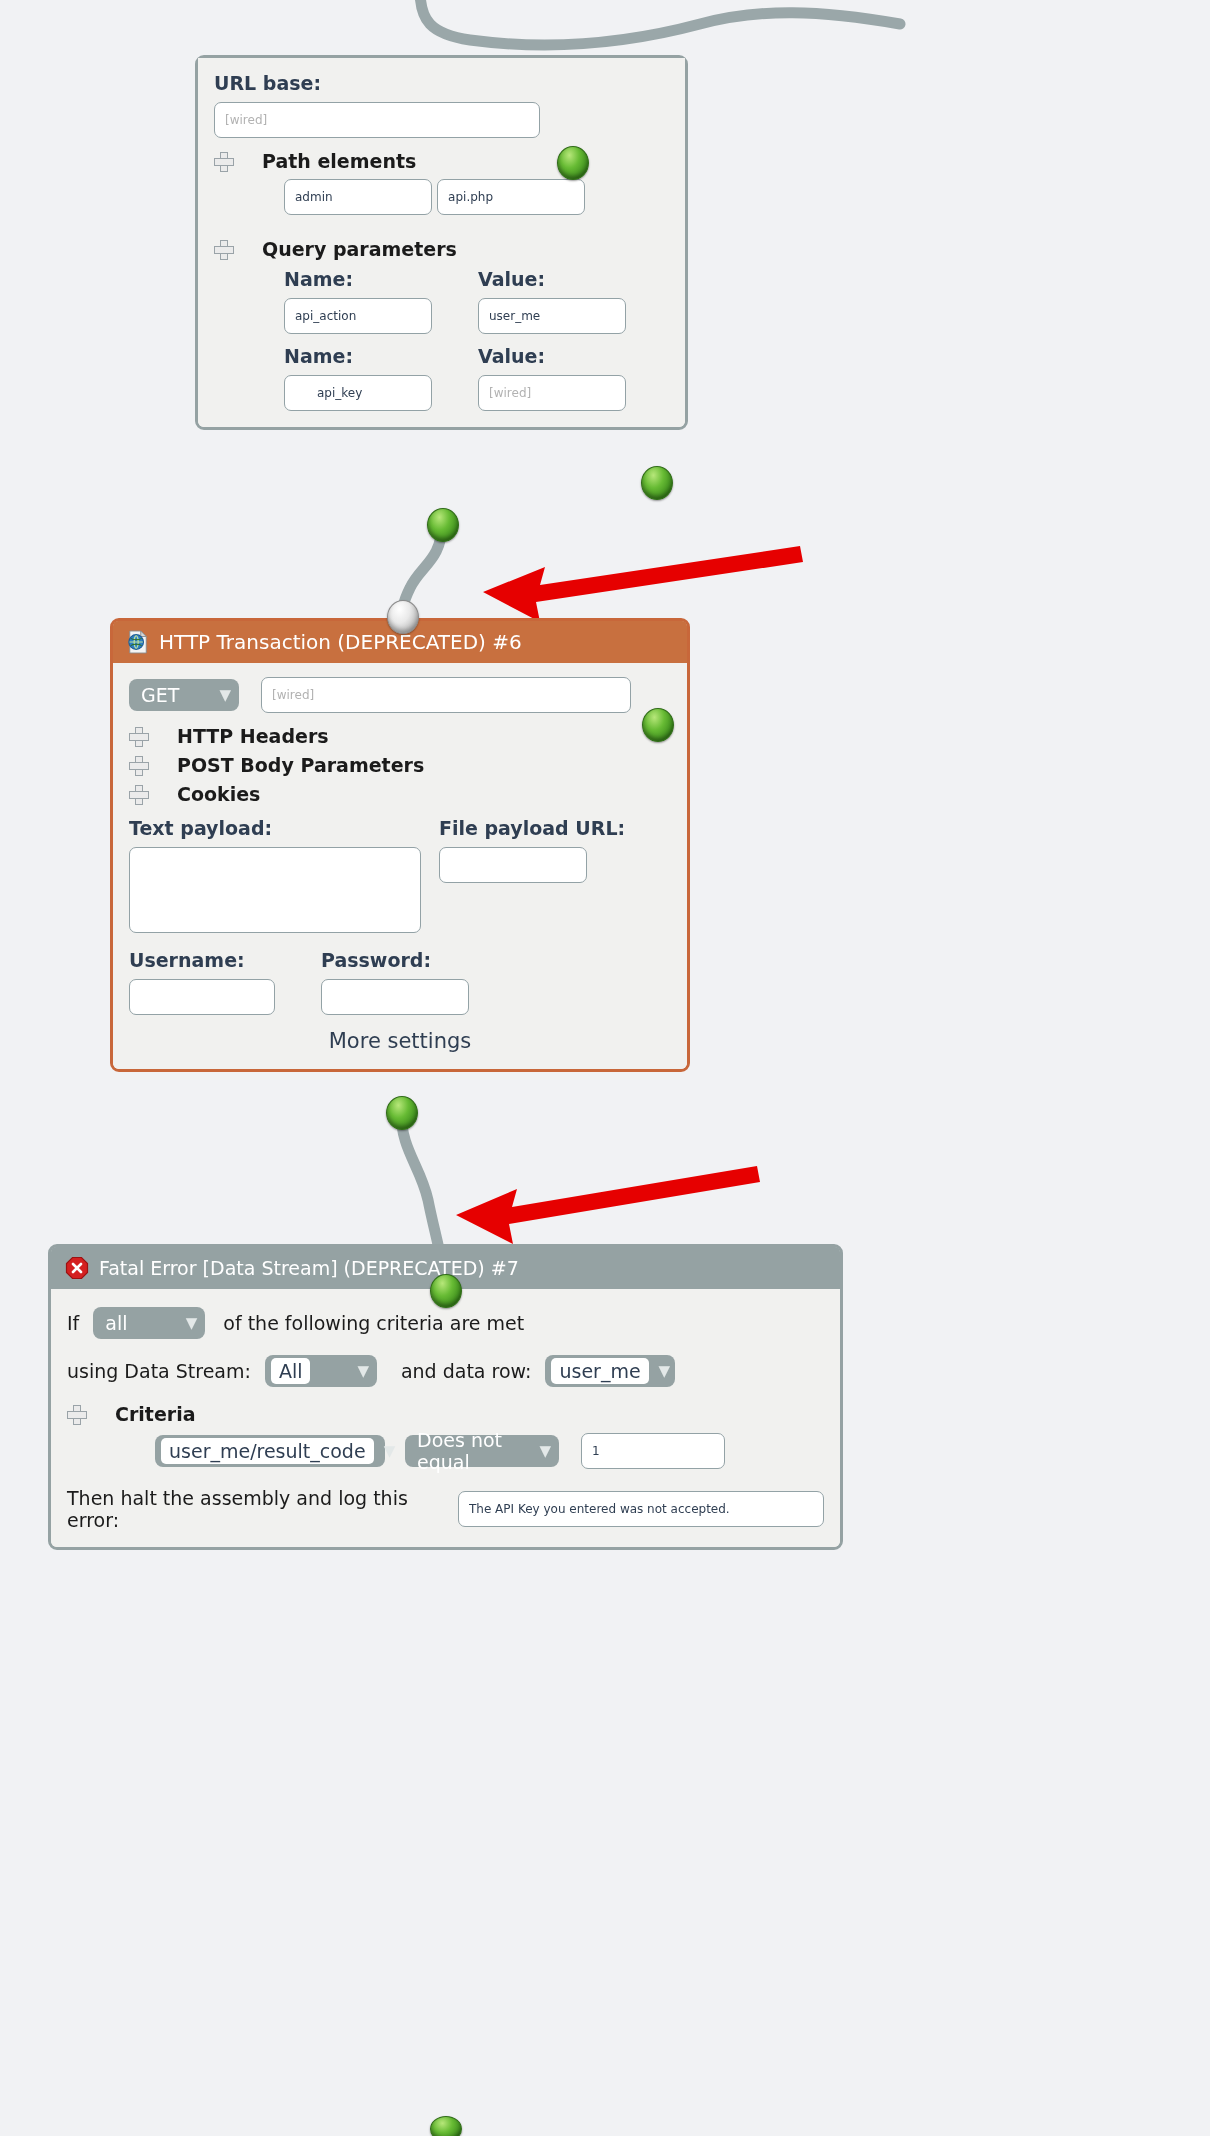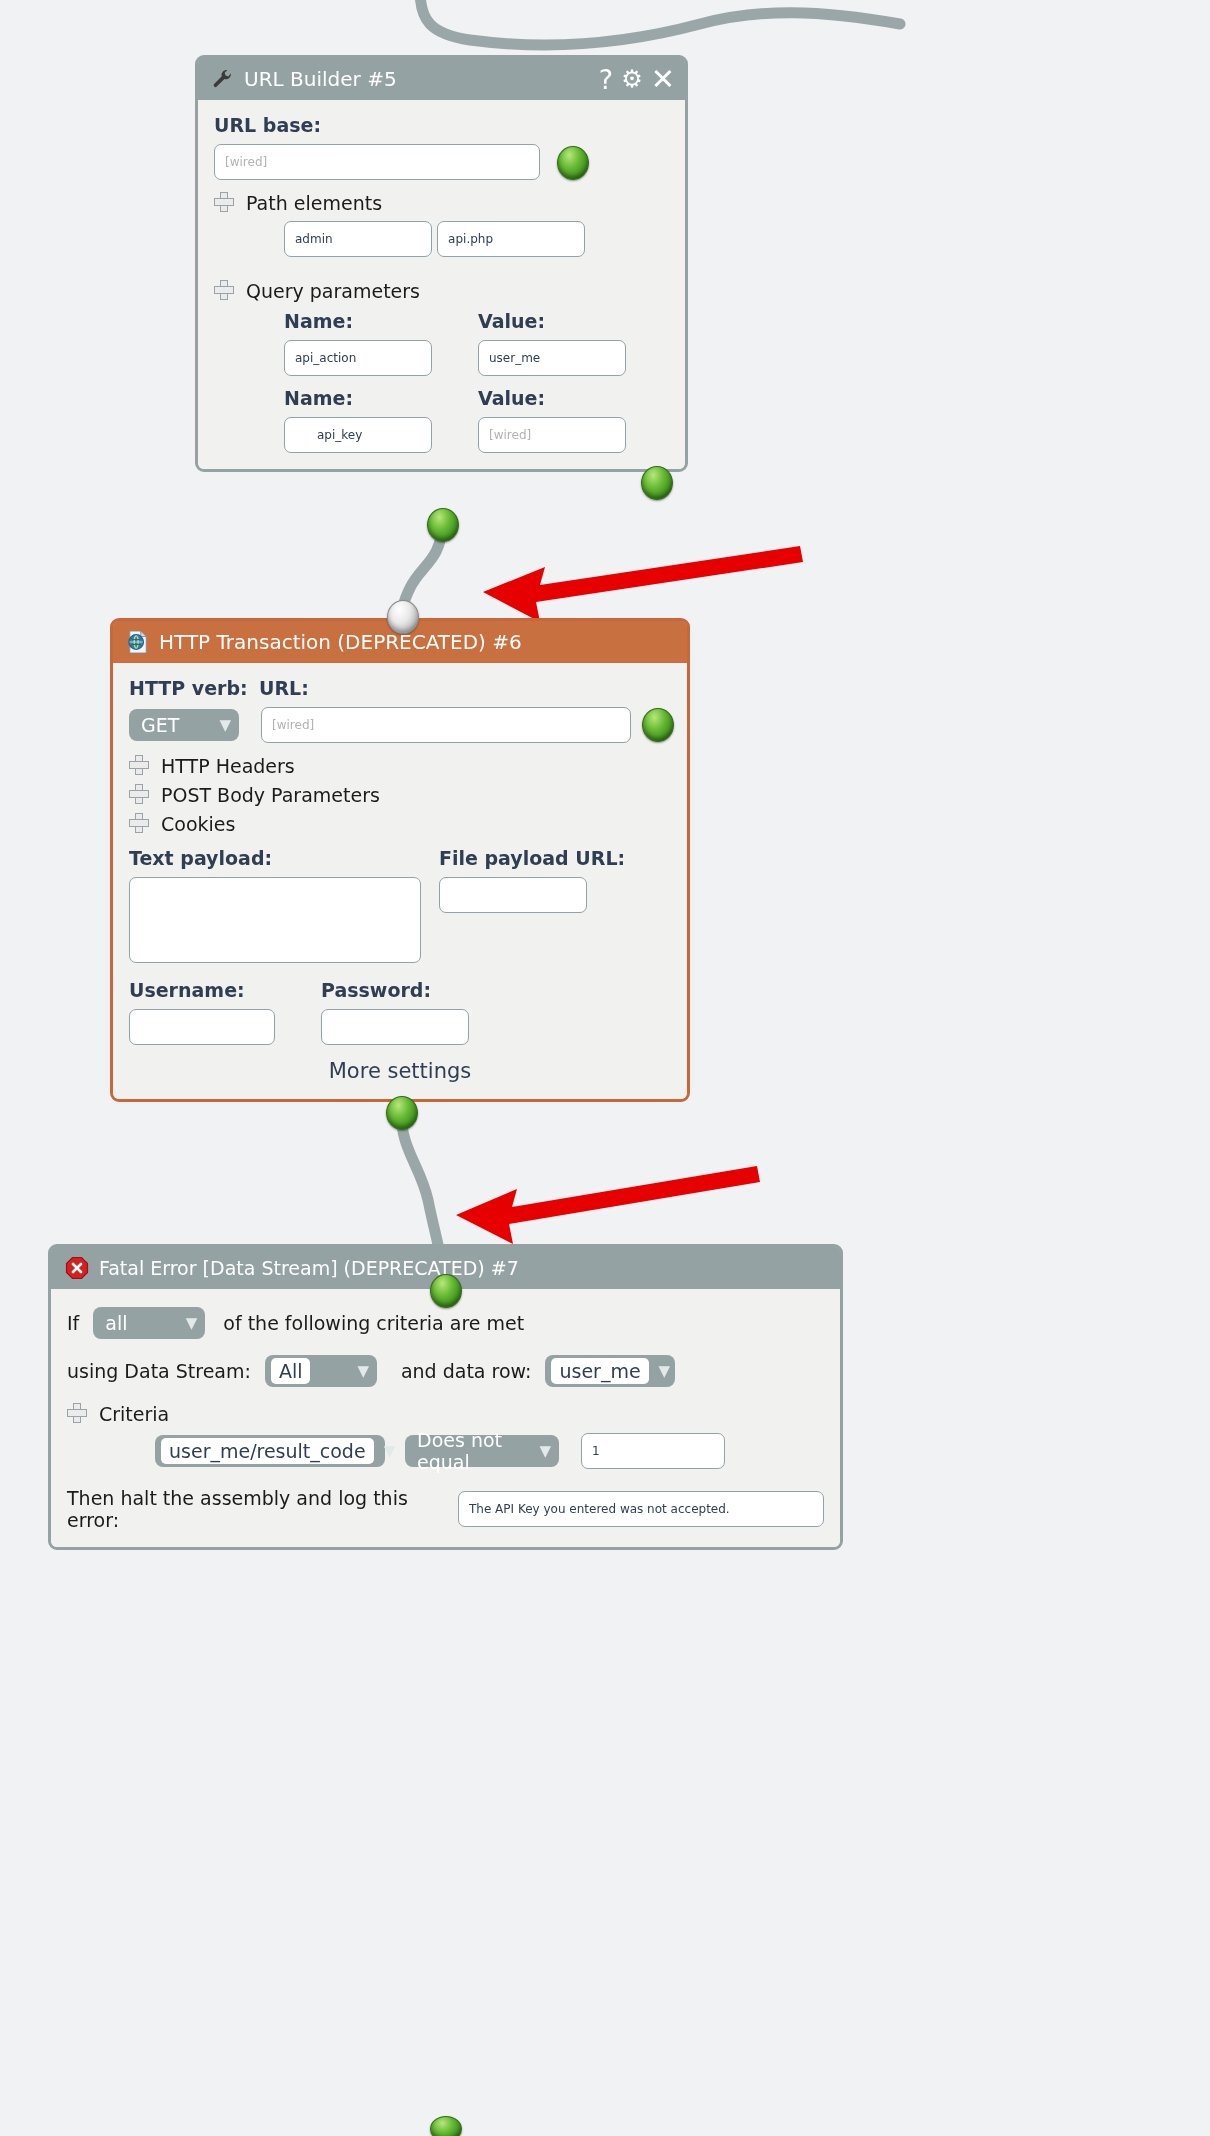--- a/index.html
+++ b/index.html
@@ -107,23 +107,24 @@
     content: "";
     position: absolute;
     background: #ebebeb;
     border: 1.5px solid #9aa3a8;
     box-sizing: border-box;
   }
   .plus::before { left: 6px;  top: 0;   width: 8px;  height: 20px; }
   .plus::after  { left: 0;    top: 6px; width: 20px; height: 8px;  }
   .plus-row {
     display: flex;
-    align-items: flex-start;
-    gap: 12px;
+    align-items: flex-end;
+    gap: 28px;
     margin: 7px 0;
+    font-weight: bold;
   }
 
   
   .pill {
     display: inline-flex;
     align-items: center;
     justify-content: space-between;
     background: #95a2a3;
     border-radius: 8px;
     height: 32px;
@@ -196,34 +197,20 @@
     <g>
       <path d="M 800,546 L 540,585 L 545,567 L 483,592 L 540,622 L 536,602 L 803,562 Z" fill="#e60000"></path>
     </g>
 
     <g>
       <path d="M 757,1166 L 512,1207 L 517,1189 L 456,1215 L 513,1244 L 509,1224 L 760,1182 Z" fill="#e60000"></path>
     </g>
   </svg>
 
   <div class="node gray" style="left:195px; top:55px; width:493px;">
-    <div class="node-header gray">
-      <span class="icon-wrench">
-        <svg viewBox="0 0 24 24" width="22" height="22">
-          <path d="M20.5 5.8a5.3 5.3 0 0 1-6.9 6.1L5.4 20a2 2 0 1 1-2.8-2.8l8.1-8.2a5.3 5.3 0 0 1 6.2-6.8l-3.1 3.1 1 3 3 1 2.7-3.5z" fill="#3a3a3a"></path>
-        </svg>
-      </span>
-      <span class="node-title">URL Builder #5</span>
-      <span class="hdr-spacer"></span>
-      <span class="hdr-icons">
-        <span class="q">?</span>
-        <span class="gear">⚙</span>
-        <span class="x">✕</span>
-      </span>
-    </div>
     <div class="node-body">
 
       <div class="lbl-bold">URL base:</div>
 
       <div class="row" style="margin-top:8px;">
         <input class="txt" style="width: 326px;" value="" placeholder="[wired]">
       </div>
 
       <div class="plus-row" style="margin-top:12px;">
         <span class="plus"></span>
@@ -273,24 +260,20 @@
           <circle cx="10" cy="13" r="8" fill="#2f7fc4"></circle>
           <path d="M2 13h16M10 5c3 4 3 12 0 16M10 5c-3 4-3 12 0 16" stroke="#bfe3a0" stroke-width="1.3" fill="none"></path>
           <path d="M4 9c3 2 9 2 12 0M4 17c3-2 9-2 12 0" stroke="#2f6f20" stroke-width="1.2" fill="none"></path>
           <circle cx="10" cy="13" r="8" fill="none" stroke="#1d5e96" stroke-width="1.2"></circle>
         </svg>
       </span>
       <span class="node-title">HTTP Transaction (DEPRECATED) #6</span>
     </div>
     <div class="node-body">
 
-      <div class="row" style="margin-bottom:8px;">
-        <span class="lbl-bold" style="width:130px;">HTTP verb:</span>
-        <span class="lbl-bold">URL:</span>
-      </div>
 
       <div class="row">
         <div class="pill" style="width:110px; margin-right:22px;">
           <span>GET</span>
           <span class="chev">▼</span>
         </div>
         <input class="txt" style="width: 370px;" placeholder="[wired]">
       </div>
 
       <div class="plus-row" style="margin-top:12px;">

